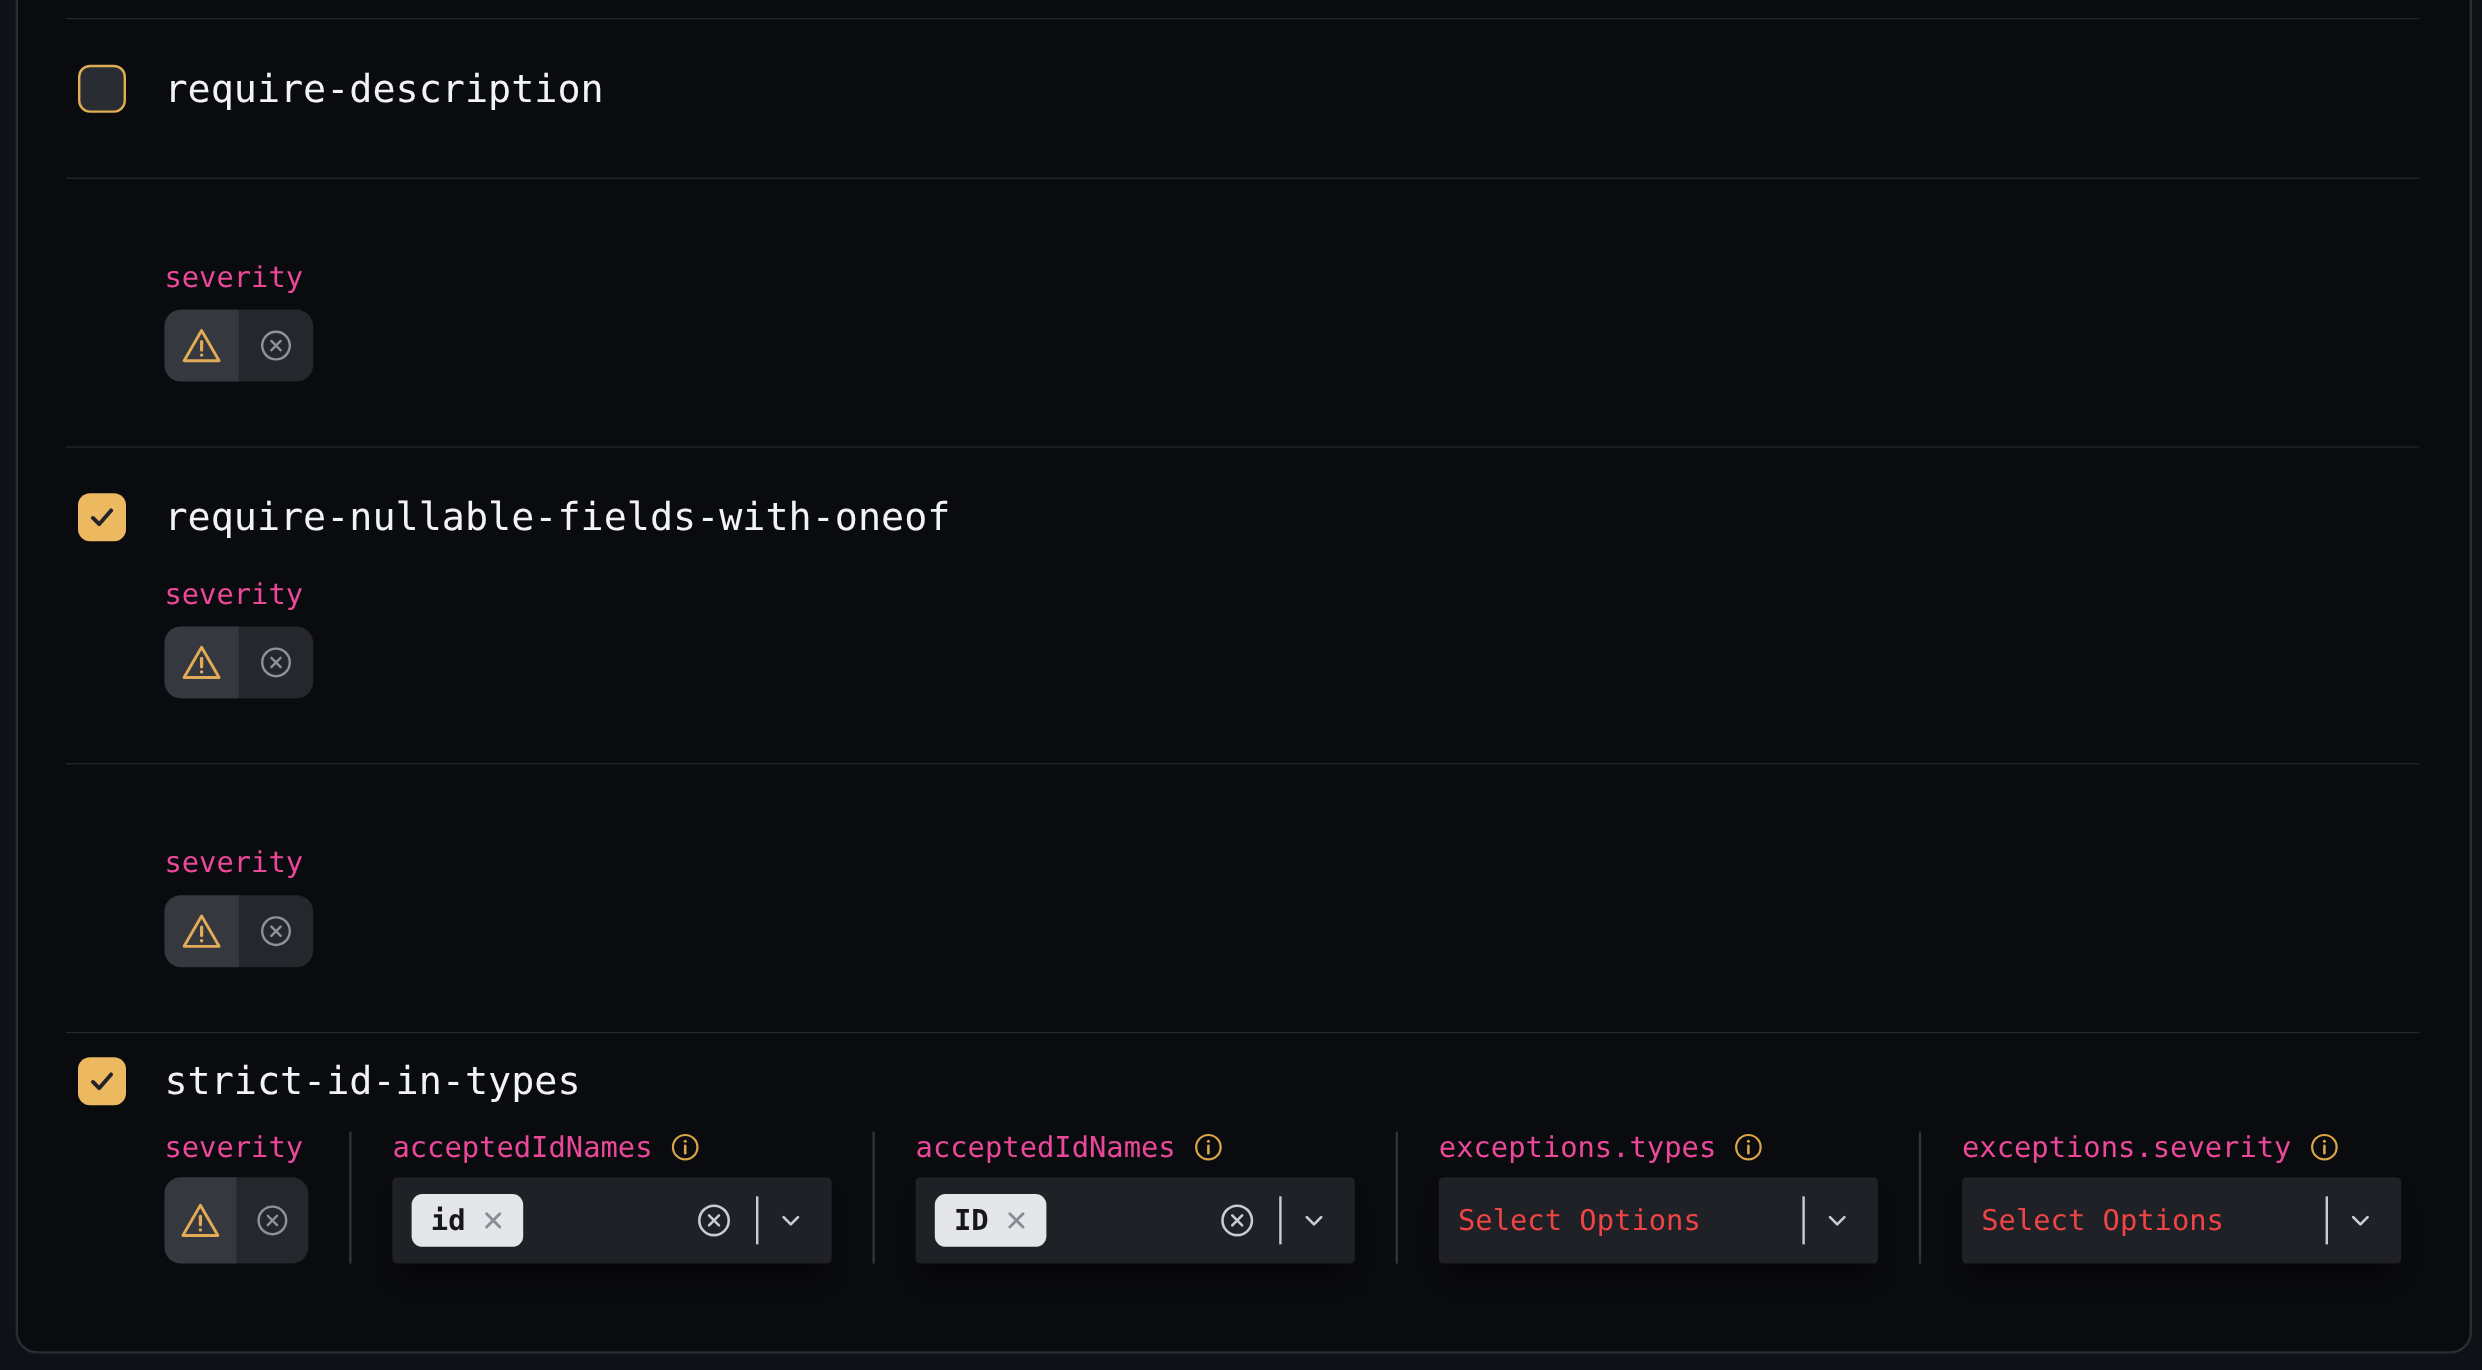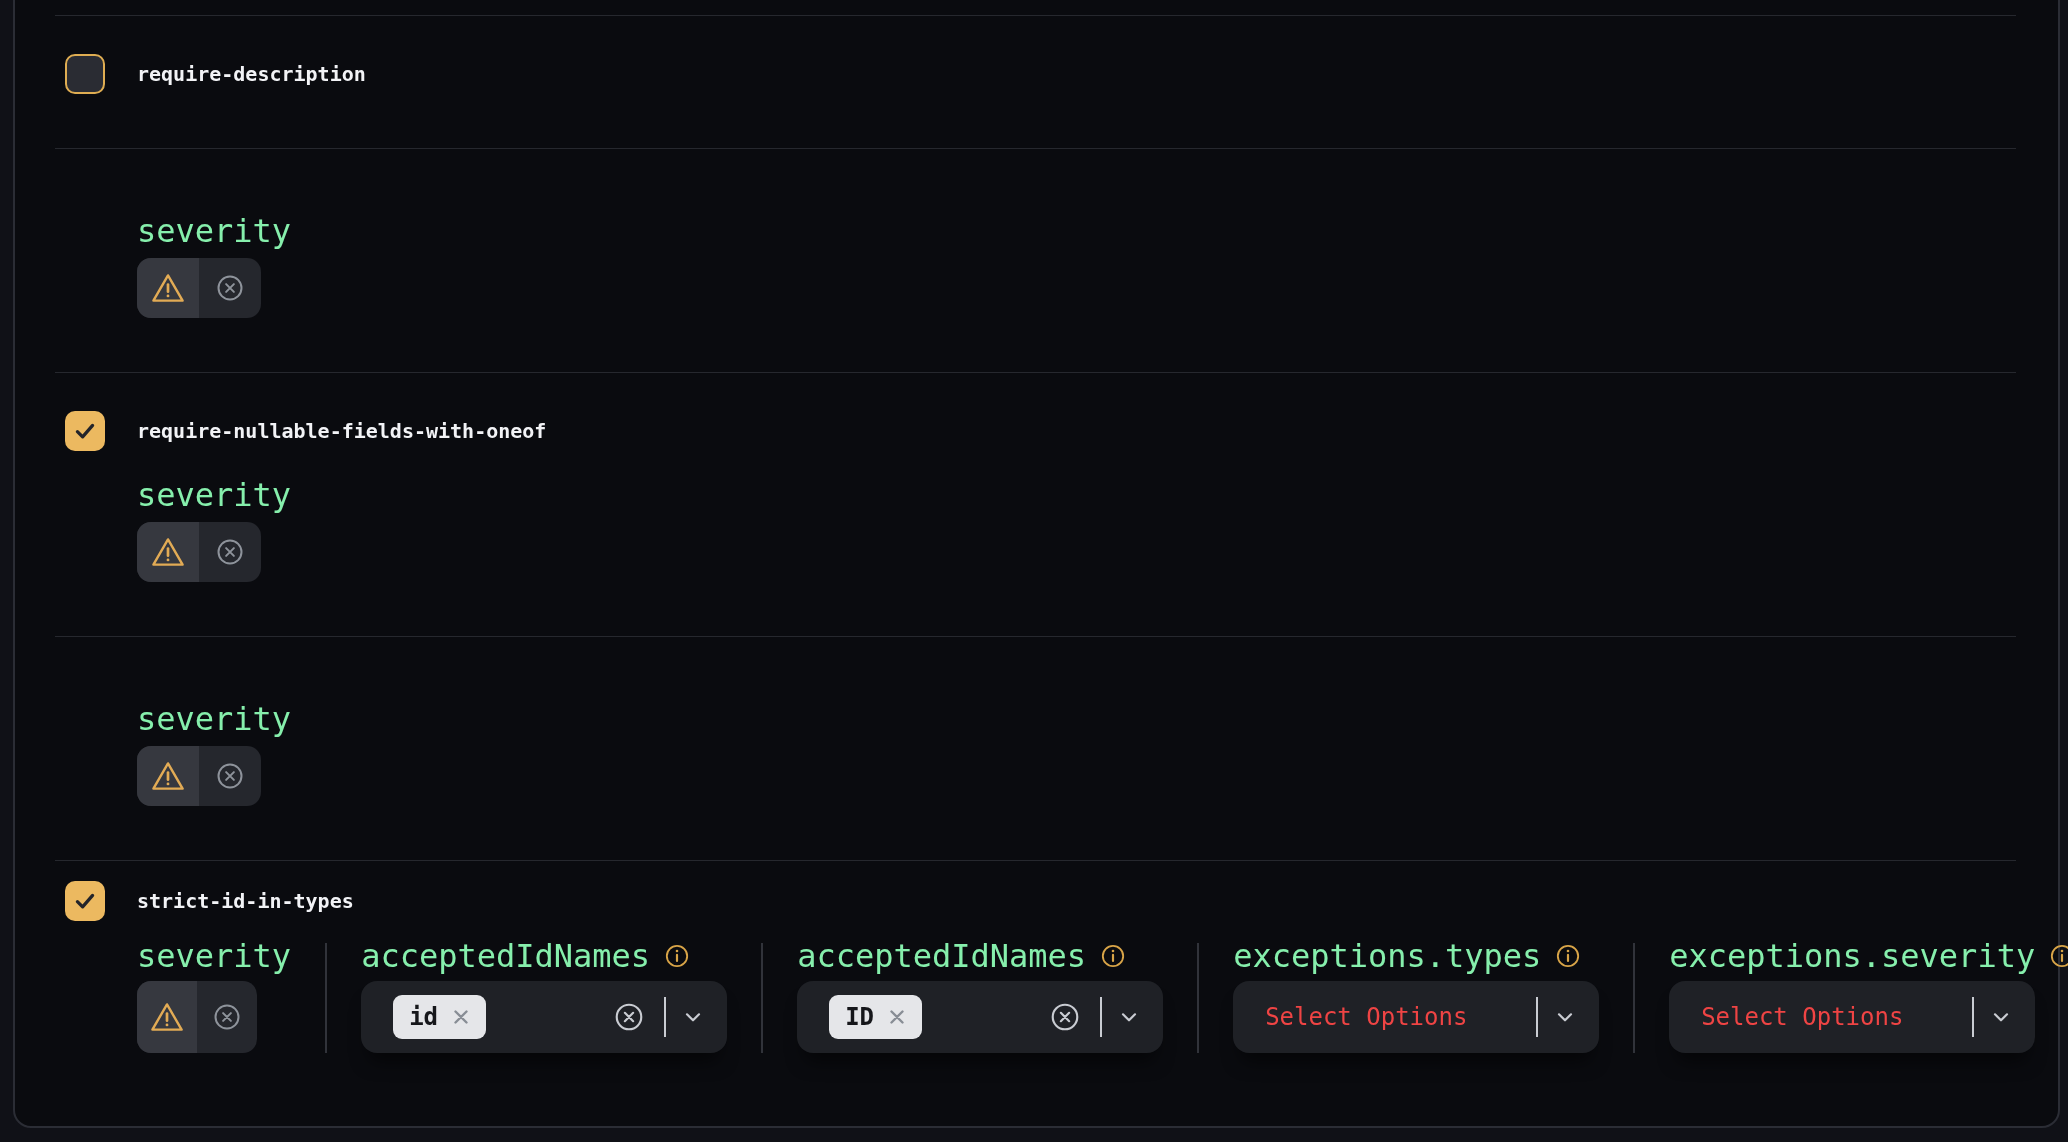--- a/index.html
+++ b/index.html
@@ -26,53 +26,53 @@
 
   .title-row { display:flex; align-items:center; gap:32px; height:40px; }
   .checkbox {
     width:40px; height:40px; border-radius:10px; flex:0 0 auto;
     display:flex; align-items:center; justify-content:center;
   }
   .checkbox.unchecked { background:#2a2c33; border:2.5px solid #dfad52; }
   .checkbox.checked   { background:#ecb960; }
   .checkbox .icon svg { width:26px; height:26px; display:block; }
 
-  .rule-title { font-weight:700; font-size:20px; color:#f2f3f6; white-space:nowrap; }
+  .rule-title { font-weight:400; font-size:32px; color:#f2f3f6; white-space:nowrap; }
 
   .options { margin-left:72px; display:flex; align-items:stretch; }
   .options.single { margin-top:31px; display:block; }
   .options.row5   { margin-top:22px; }
 
   .group { padding:0 34px; border-left:2px solid #31333a; }
   .group:first-child { padding-left:0; border-left:none; }
 
   .opt-label { display:flex; align-items:center; gap:14px; height:26px; }
-  .opt-label .lab { font-size:32px; color:#86efac; white-space:nowrap; }
+  .opt-label .lab { font-size:24px; color:#ec4899; white-space:nowrap; }
   .info-btn { display:flex; }
   .info-btn svg { width:26px; height:26px; display:block; }
 
   .control-row { margin-top:12px; }
   .options.single .control-row { margin-top:14px; }
 
   .toggle {
     display:flex; width:124px; height:60px;
     background:#25272d; border-radius:14px; overflow:hidden;
   }
   .toggle.tall { width:120px; height:72px; }
   .toggle .seg { flex:1 1 50%; display:flex; align-items:center; justify-content:center; }
   .toggle .seg.warn { background:#36383f; }
   .toggle .seg .icon svg { display:block; }
   .toggle .seg.warn svg { width:34px; height:34px; }
   .toggle .seg.off  svg { width:30px; height:30px; }
 
   .field {
     width:366px; height:72px;
-    background:#1f2126; border-radius:16px;
+    background:#1f2126; border-radius:4px;
     display:flex; align-items:center;
-    padding:0 22px 0 32px;
+    padding:0 22px 0 16px;
     box-shadow:0 16px 18px -8px rgba(0,0,0,.55);
     justify-content:center;
   }
   .chip {
     height:44px; background:#e5e6e9; border-radius:9px;
     display:flex; align-items:center; gap:12px;
     padding:0 14px 0 16px;
     font-weight:700; font-size:24px; color:#16171b;
     flex:0 0 auto;
   }

